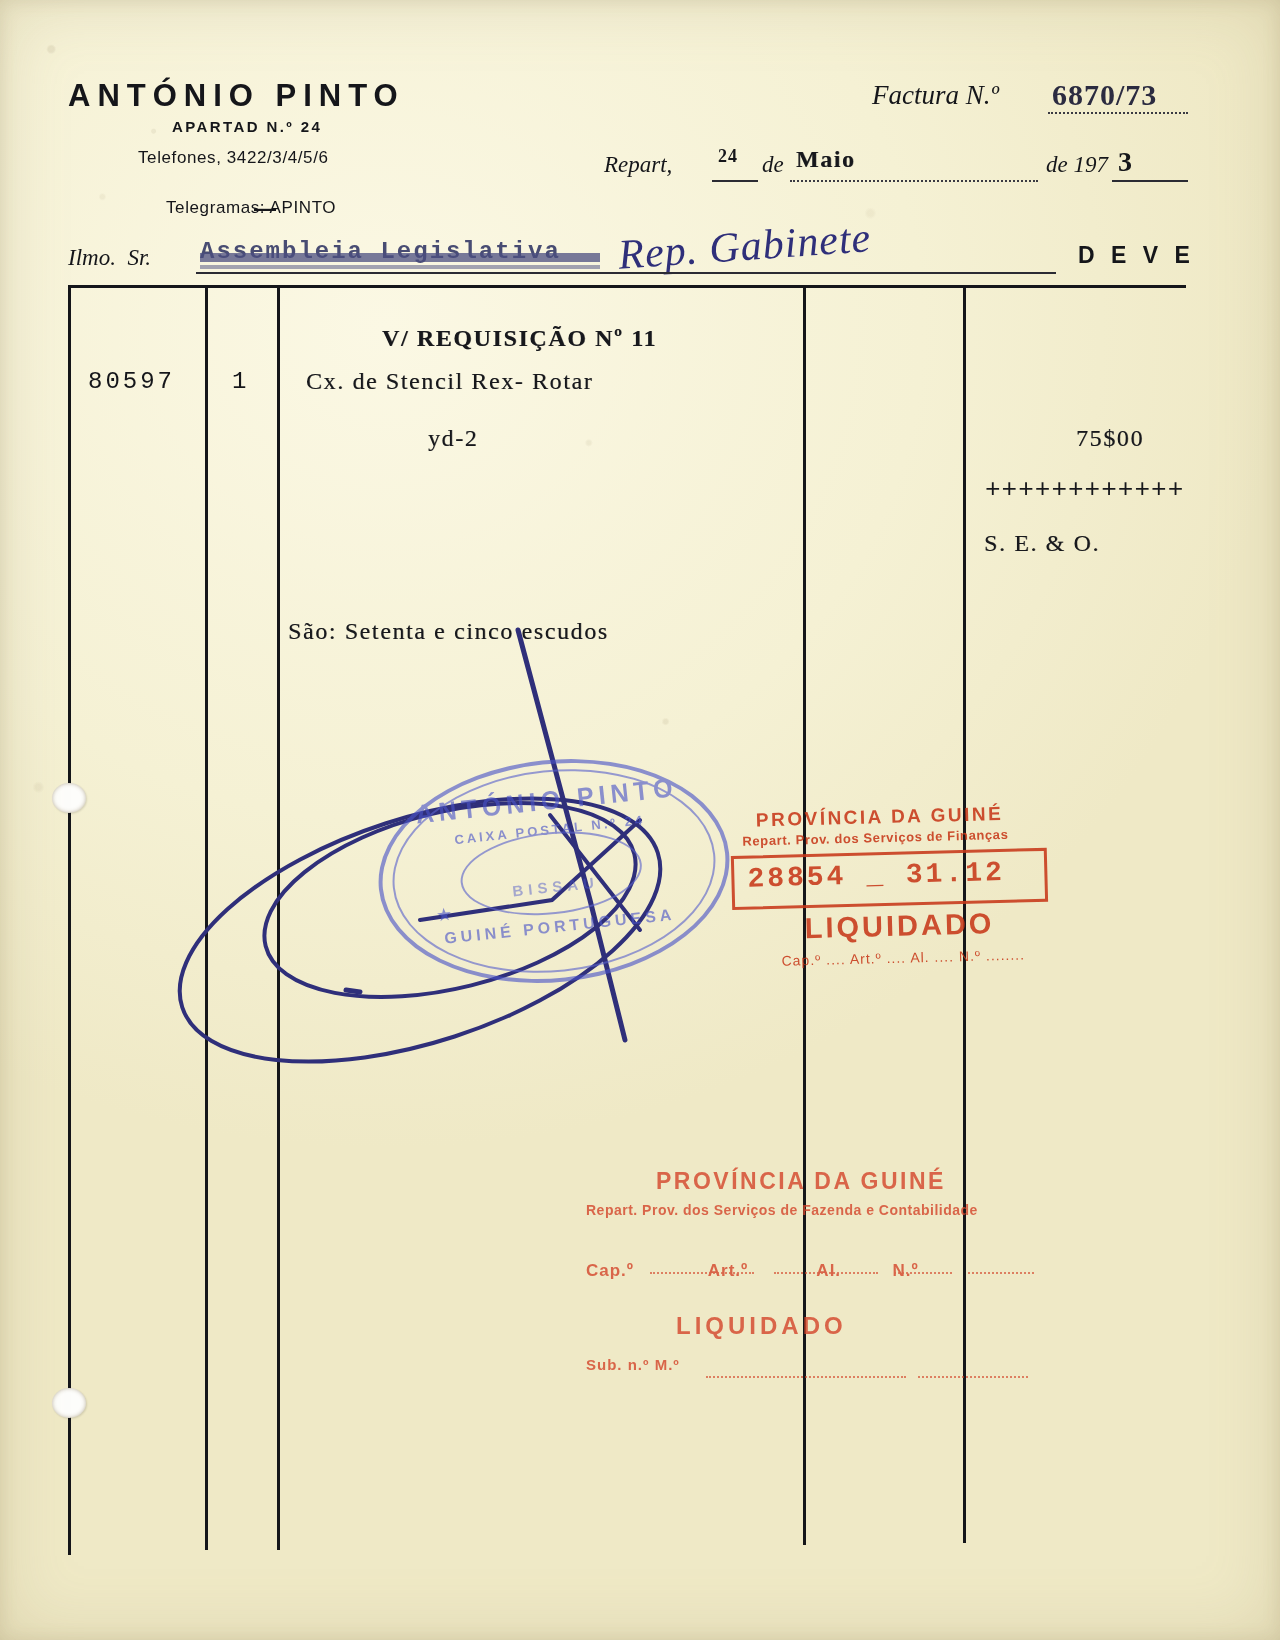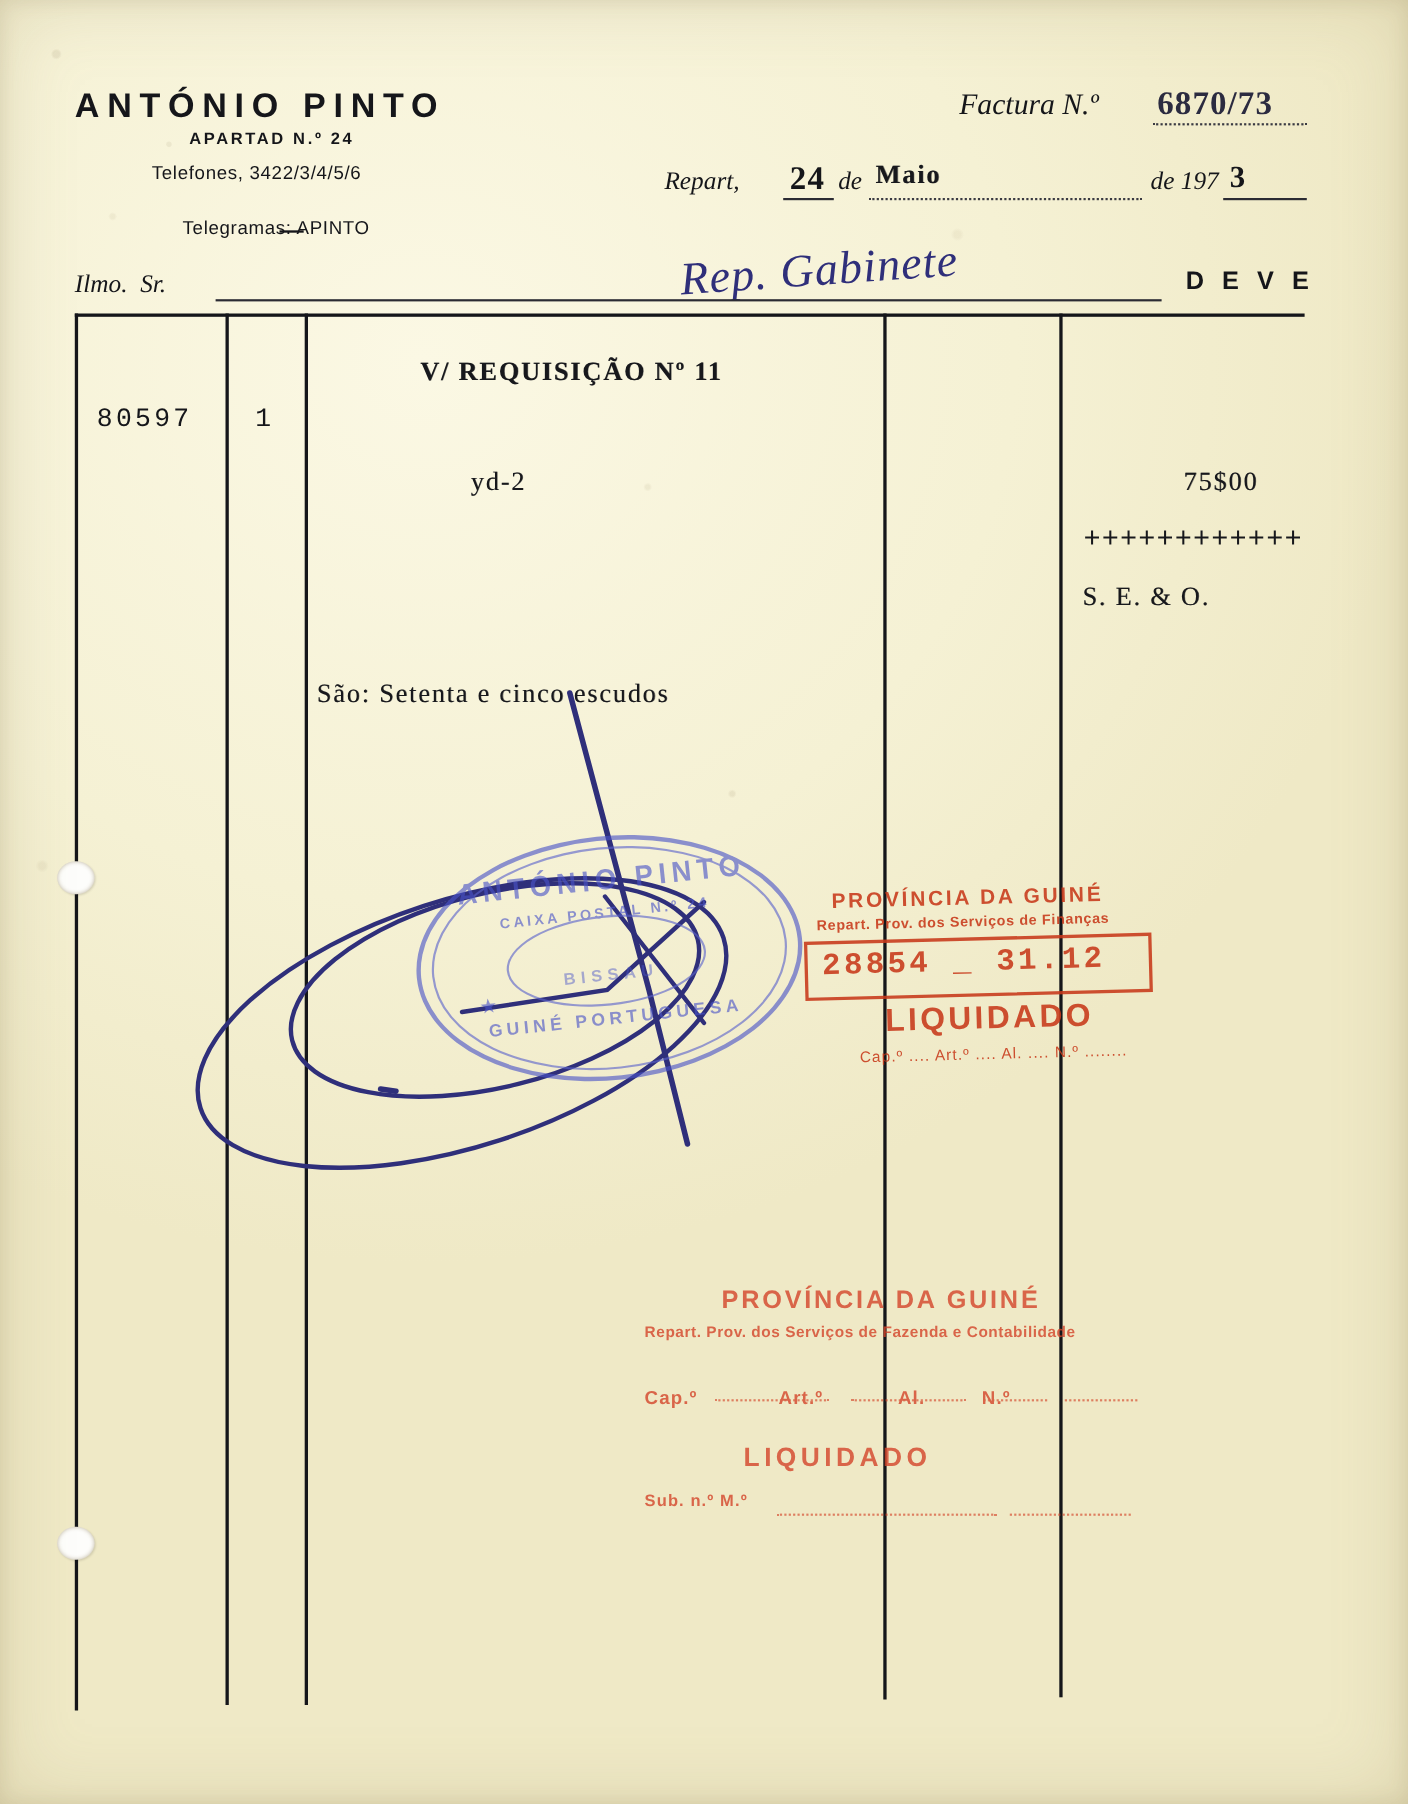--- a/index.html
+++ b/index.html
@@ -401,37 +401,43 @@
   <div class="txt apartado" style="left:172px;top:118px;">APARTAD N.º 24</div>
   <div class="txt contact" style="left:138px;top:148px;">Telefones, 3422/3/4/5/6</div>
   <div class="txt contact" style="left:166px;top:174px;margin-top:24px;">Telegramas: APINTO</div>
   <div class="txt" style="left:254px;top:196px;font-size:22px;font-weight:bold;">—</div>
 
   <div class="txt factura-lbl" style="left:872px;top:80px;">Factura N.º</div>
   <div class="txt hand-fill" style="left:1052px;top:78px;font-size:30px;color:#2b2b40;">6870/73</div>
   <div class="dotline" style="left:1048px;top:112px;width:140px;"></div>
 
   <div class="txt italic-lbl" style="left:604px;top:152px;">Repart,</div>
-  <div class="txt hand-fill" style="left:718px;top:146px;font-size:30px;">24</div>
+  <div class="txt hand-fill" style="left:718px;top:146px;font-size:18px;">24</div>
   <div class="txt italic-lbl" style="left:762px;top:152px;">de</div>
   <div class="txt mono" style="left:796px;top:146px;font-weight:bold;">Maio</div>
   <div class="solidline" style="left:712px;top:180px;width:46px;"></div>
   <div class="dotline" style="left:790px;top:180px;width:248px;"></div>
   <div class="txt italic-lbl" style="left:1046px;top:152px;">de 197</div>
   <div class="txt hand-fill" style="left:1118px;top:146px;font-size:28px;">3</div>
   <div class="solidline" style="left:1112px;top:180px;width:76px;"></div>
 
   <div class="txt italic-lbl" style="left:68px;top:245px;">Ilmo.  Sr.</div>
+  <div id="client-struck">
+    <span>Assembleia Legislativa</span>
+    <span class="strike"></span>
+    <span class="strike2"></span>
+  </div>
   <div class="handwriting" id="hand-gabinete">Rep. Gabinete</div>
   <div class="solidline" style="left:196px;top:272px;width:860px;"></div>
   <div class="txt deve" style="left:1078px;top:242px;">D E V E</div>
 
   <div class="txt mono" style="left:382px;top:325px;font-weight:bold;">V/ REQUISIÇÃO Nº 11</div>
   <div class="txt typed-num" style="left:88px;top:368px;">80597</div>
   <div class="txt typed-num" style="left:232px;top:368px;">1</div>
+  <div class="txt mono" style="left:306px;top:368px;">Cx. de Stencil Rex- Rotar</div>
   <div class="txt mono" style="left:428px;top:425px;">yd-2</div>
   <div class="txt mono" style="left:1076px;top:425px;">75$00</div>
 
   <div id="plus-row">++++++++++++</div>
   <div class="txt mono" style="left:984px;top:530px;">S. E. &amp; O.</div>
 
   <div class="txt mono" style="left:288px;top:618px;">São: Setenta e cinco escudos</div>
 
   <svg id="scribble" viewBox="0 0 640 560" fill="none">
     <ellipse cx="300" cy="330" rx="250" ry="112" stroke="#2f2f7a" stroke-width="4" transform="rotate(-18 300 330)"></ellipse>

